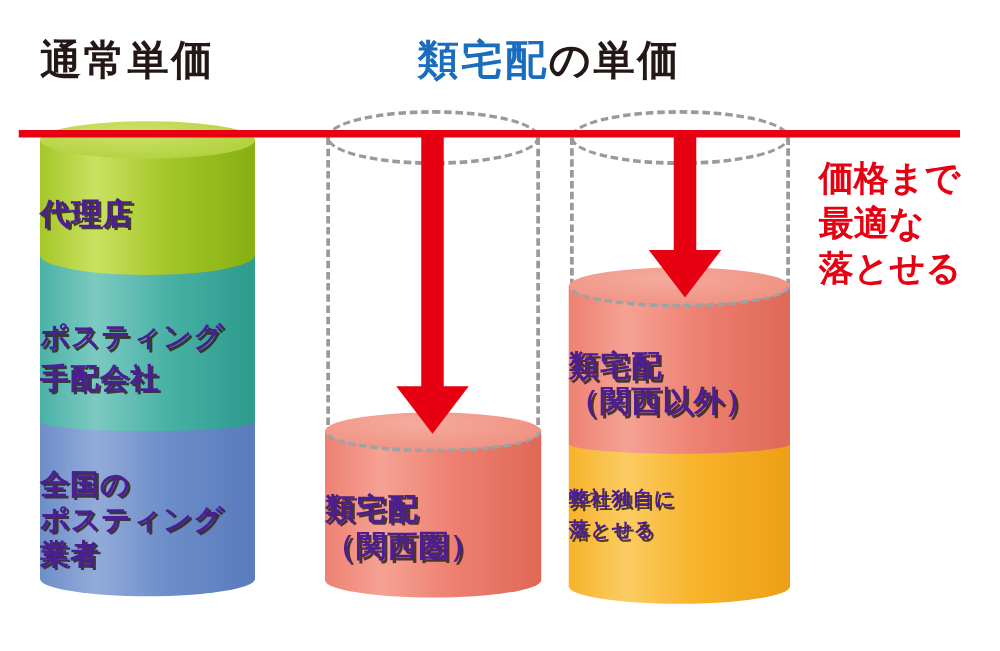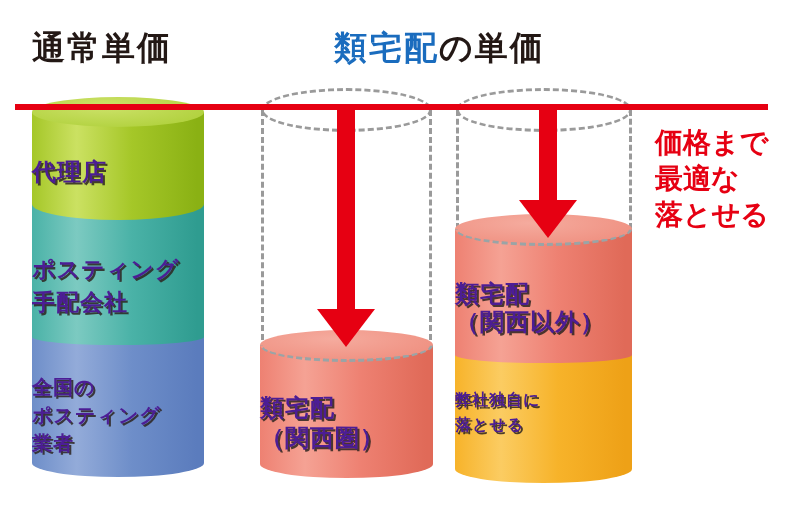--- a/index.html
+++ b/index.html
@@ -114,21 +114,21 @@
   <div class="abs seg seg-green" style="left:32px;top:112px;width:172px;height:108px;"></div>
   <div class="abs lid lid-green" style="left:32px;top:97px;width:172px;height:30px;"></div>
 
   <div class="abs lbl" style="left:32px;top:158px;width:172px;font-size:24px;line-height:28px;">
     <div>代理店</div>
   </div>
   <div class="abs lbl" style="left:32px;top:253px;width:172px;font-size:23px;line-height:33px;">
     <div>ポスティング</div>
     <div>手配会社</div>
   </div>
-  <div class="abs lbl" style="left:32px;top:373px;width:156px;font-size:20px;line-height:28px;">
+  <div class="abs lbl" style="left:32px;top:373px;width:156px;font-size:23px;line-height:28px;">
     <div>全国の</div>
     <div>ポスティング</div>
     <div>業者</div>
   </div>
 
   <div class="abs seg seg-salmon" style="left:260px;top:345px;width:173px;height:133px;"></div>
   <div class="abs lid lid-salmon" style="left:260px;top:330px;width:173px;height:30px;"></div>
   <div class="abs lid-arc" style="left:260px;top:329px;width:173px;height:33px;"></div>
   <div class="abs lbl" style="left:260px;top:393px;width:173px;font-size:24px;line-height:30px;">
     <div>類宅配</div>

